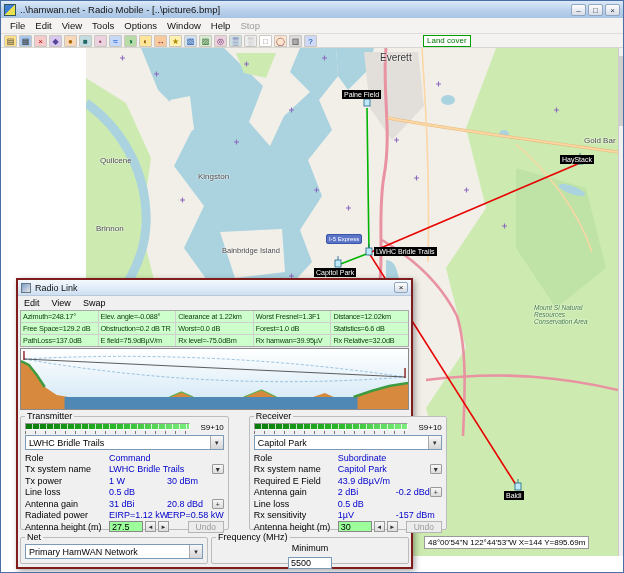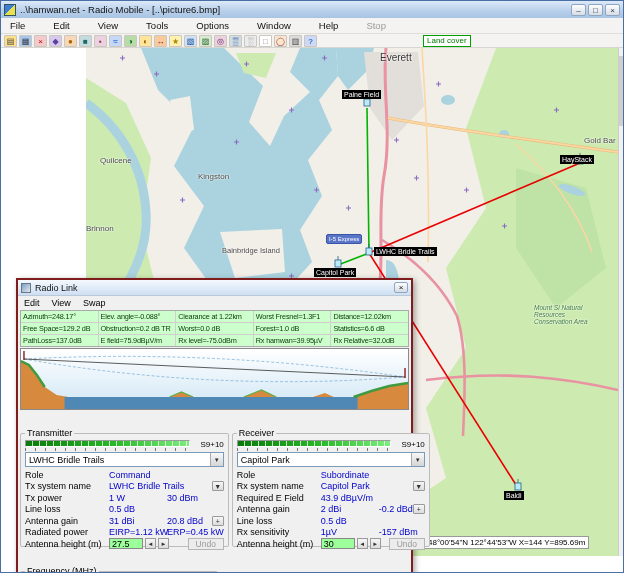--- a/index.html
+++ b/index.html
@@ -8,21 +8,21 @@
 
   
   #titlebar { position:absolute; left:0; top:0; width:100%; height:17px;
     background:linear-gradient(#dce9f9,#b7cfea 60%,#a8c4e4); display:flex; align-items:center;
     padding:0 3px; font-size:9.5px; color:#111; }
   #appicon { width:12px; height:12px; margin-right:4px; background:linear-gradient(135deg,#3d7fd4 50%,#e8e050 50%); border:1px solid #355; }
   .winbtns { margin-left:auto; display:flex; gap:2px; }
   .wbtn { width:15px; height:12px; font-size:8px; line-height:11px; text-align:center;
     background:linear-gradient(#fdfdfd,#d7dde6); border:1px solid #8fa5c0; border-radius:2px; color:#234; }
   #menubar { position:absolute; left:0; top:17px; width:100%; height:16px; background:#f4f3f1;
-    border-bottom:1px solid #e0ded9; display:flex; align-items:center; gap:18px; padding:0 4px; font-size:9.5px; }
+    border-bottom:1px solid #e0ded9; display:flex; align-items:center; gap:0; padding:0 4px; font-size:9.5px; }
   .mitem { padding:1px 5px; color:#111; }
   .mitem.dis { color:#9a9a9a; }
   #toolbar { position:absolute; left:0; top:33px; width:100%; height:14px; background:#f4f3f1;
     border-bottom:1px solid #d8d6d0; display:flex; align-items:center; gap:2px; padding:0 3px; }
   .tbi { width:13px; height:12px; font-size:8px; line-height:11px; text-align:center; color:#333;
     border:1px solid #c9c7c0; border-radius:1px; overflow:hidden; }
   #landcover { position:absolute; left:422px; top:1px; height:12px; font-size:8px; line-height:10px;
     color:#007800; background:#fff; border:1px solid #00a000; padding:0 3px; }
 
   
@@ -47,21 +47,21 @@
   #dlg-title { height:16px; background:linear-gradient(#f5f9fe,#cddff2); display:flex; align-items:center;
     padding:0 3px; font-size:9px; color:#111; border-bottom:1px solid #b9c9da; }
   #dlg-icon { width:10px; height:10px; background:linear-gradient(135deg,#7aa0c8,#e8e8e8); border:1px solid #678; margin-right:4px; }
   #dlg-close { margin-left:auto; width:14px; height:11px; font-size:8px; line-height:10px; text-align:center;
     background:linear-gradient(#fdfdfd,#d7dde6); border:1px solid #8fa5c0; border-radius:2px; }
   #dlg-menu { height:13px; display:flex; gap:12px; align-items:center; padding:0 6px; font-size:9px; background:#f0f0f0; }
   #stats { margin:1px 2px; display:grid; grid-template-columns:repeat(5,1fr); gap:1px; background:#cfcfcf; border:1px solid #aaa; }
   .cell { background:#ccffcc; height:11px; line-height:11px; font-size:7.3px; letter-spacing:-0.2px;
     padding:0 1px 0 2px; white-space:nowrap; overflow:hidden; color:#073a07; }
   #profile { margin:1px 2px; height:62px; border:1px solid #8a8a8a; background:#fff; }
-  #groups { display:flex; gap:3px; padding:17px 2px; margin-top:1px; }
+  #groups { display:flex; gap:20px; padding:0 2px; margin-top:1px; }
   fieldset { border:1px solid #bcbcbc; border-radius:2px; margin:0; padding:1px 4px 2px; background:#f0f0f0; }
   fieldset.half { flex:1; height:119px; }
   legend { font-size:9px; padding:0 2px; color:#000; }
   .meter-row { display:flex; align-items:flex-start; height:12px; gap:4px; }
   .meterwrap { flex:1; padding-top:1px; }
   .meter { height:7px; border:1px solid #9a9a9a; border-right-color:#fff; border-bottom-color:#fff;
     background:
       repeating-linear-gradient(90deg, transparent 0 6px, rgba(255,255,255,.75) 6px 7px),
       linear-gradient(90deg,#0a7a0a,#2ab82a 55%,#7dee7d); }
   .ticks { height:3px; margin-top:1px;
@@ -220,21 +220,21 @@
             </g>
           <g>
               <rect x="429" y="435" width="6" height="7"></rect>
               <line x1="432" y1="431" x2="432" y2="435"></line>
             </g>
         </g>
       </svg>
 
       <div class="city big" style="left:294px;top:4px">Everett</div>
       <div class="city" style="left:14px;top:108px">Quilcene</div>
-      <div class="city" style="left:0;top:176px">Brinnon</div>
+      <div class="city" style="left:10px;top:176px">Brinnon</div>
       <div class="city" style="left:112px;top:124px">Kingston</div>
       <div class="city" style="left:136px;top:198px;font-size:7.5px">Bainbridge Island</div>
       <div class="city" style="left:498px;top:88px">Gold Bar</div>
       <div class="city park" style="left:448px;top:256px">Mount Si Natural Resources Conservation Area</div>
       <div class="shield">I-5 Express</div>
 
       <div class="site-lbl" style="left:256px;top:42px">Paine Field</div>
       <div class="site-lbl" style="left:288px;top:199px">LWHC Bridle Trails</div>
       <div class="site-lbl" style="left:228px;top:220px">Capitol Park</div>
       <div class="site-lbl" style="left:474px;top:107px">HayStack</div>
@@ -337,21 +337,21 @@
           </div>
         <div class="row">
             <span class="lbl">Antenna gain</span>
             <span class="v v1">31 dBi</span>
             <span class="v">20.8 dBd</span>
             <span class="minibtn">+</span>
           </div>
         <div class="row">
             <span class="lbl">Radiated power</span>
             <span class="v v1">EIRP=1.12 kW</span>
-            <span class="v">ERP=0.45 kW</span>
+            <span class="v">ERP=0.58 kW</span>
           </div>
         <div class="row">
             <span class="lbl">Antenna height (m)</span>
           <input class="ghl" value="27.5" style="">
           <span class="spin">◄</span>
           <span class="spin">►</span>
           <span class="undo">Undo</span>
         </div>
       </fieldset>
 
@@ -400,20 +400,27 @@
             <span class="lbl">Antenna height (m)</span>
           <input class="ghl" value="30" style="">
           <span class="spin">◄</span>
           <span class="spin">►</span>
           <span class="undo">Undo</span>
         </div>
       </fieldset>
     </div>
 
     <div id="bottomrow">
+      <fieldset class="net">
+        <legend>Net</legend>
+        <div class="combo">
+          <span>Primary HamWAN Network</span>
+          <span class="arr">▼</span>
+        </div>
+      </fieldset>
       <fieldset class="freq">
         <legend>Frequency (MHz)</legend>
         <div class="freq-inner">
           <span>Minimum</span>
           <input class="finput" value="5500" style="">
           <span>Maximum</span>
           <input class="finput" value="6000" style="">
         </div>
       </fieldset>
     </div>

